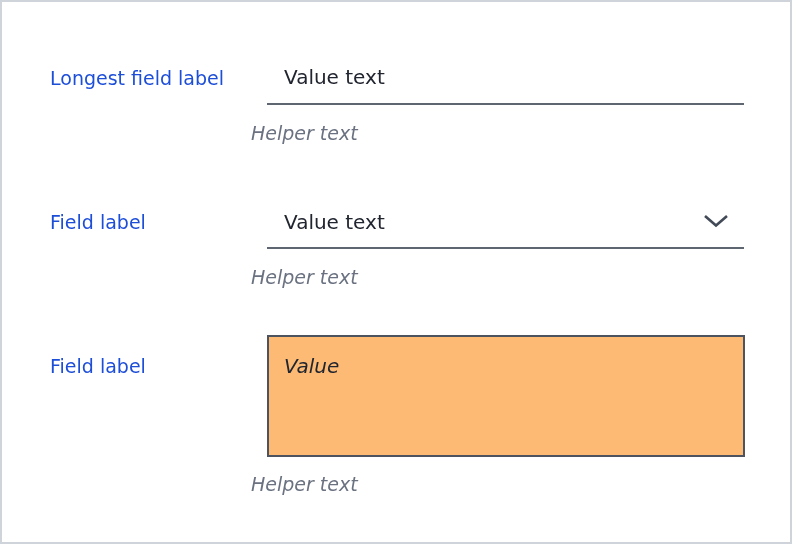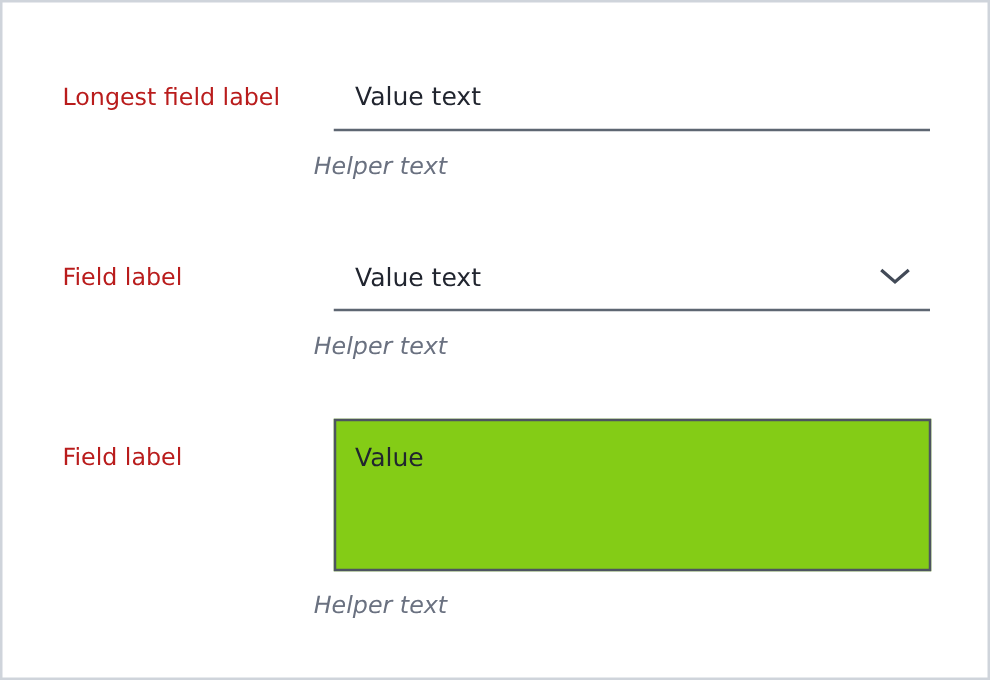--- a/index.html
+++ b/index.html
@@ -15,21 +15,21 @@
     background: #ffffff;
     border: 2px solid #cfd4db;
     font-family: "DejaVu Sans", "Liberation Sans", sans-serif;
     overflow: hidden;
   }
   .field-label {
     position: absolute;
     left: 48px;
     font-size: 19px;
     line-height: 24px;
-    color: #b91c1c;
+    color: #1d4ed8;
     white-space: nowrap;
   }
   .label-1 { top: 64px; }
   .label-2 { top: 208px; }
   .label-3 { top: 352px; }
 
   .underline-input {
     position: absolute;
     left: 265px;
     width: 477px;
@@ -73,28 +73,29 @@
 
   .box-textarea {
     position: absolute;
     left: 265px;
     top: 333px;
     width: 478px;
     height: 122px;
     box-sizing: border-box;
     border: 2px solid #4d5460;
     border-radius: 0;
-    background: #84cc16;
+    background: #fdba74;
     padding: 17px 12px 12px 15px;
     font-family: "DejaVu Sans", "Liberation Sans", sans-serif;
     font-size: 20px;
     color: #21252f;
     resize: none;
     outline: none;
     overflow: hidden;
+    font-style: italic;
   }
 
   .helper-text {
     position: absolute;
     left: 249px;
     font-size: 19px;
     line-height: 24px;
     font-style: italic;
     color: #6a7180;
     white-space: nowrap;

